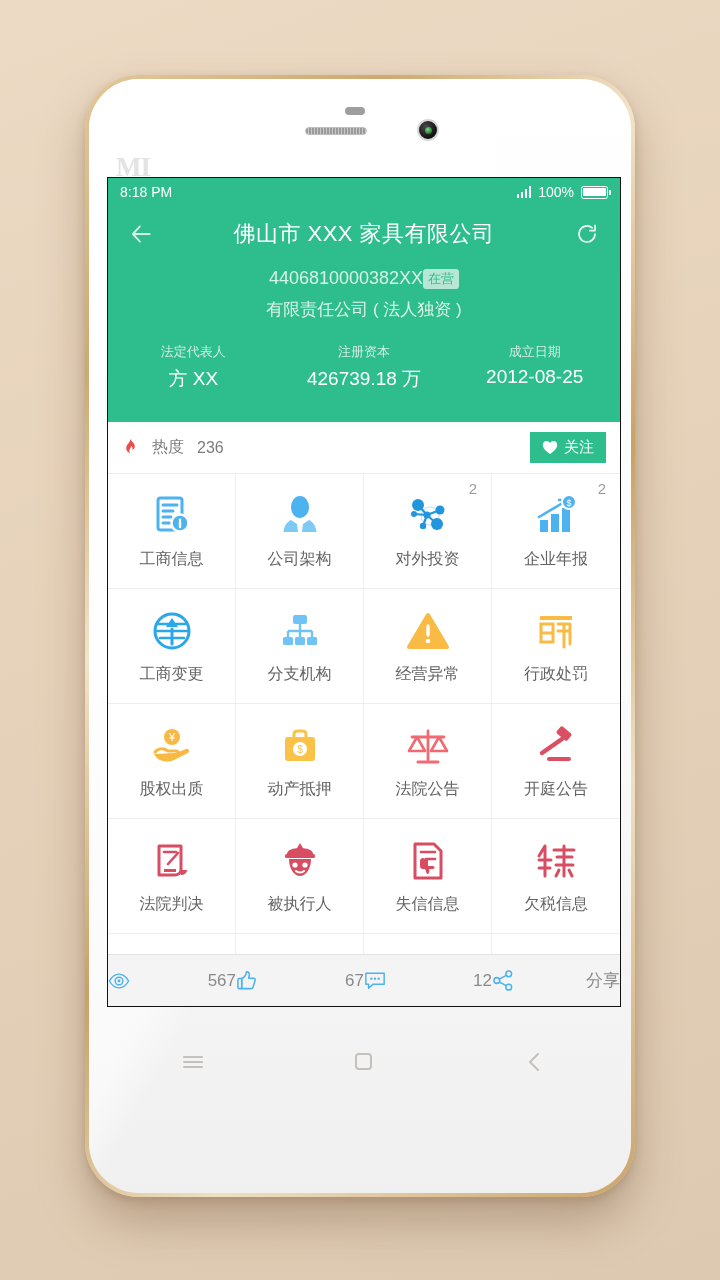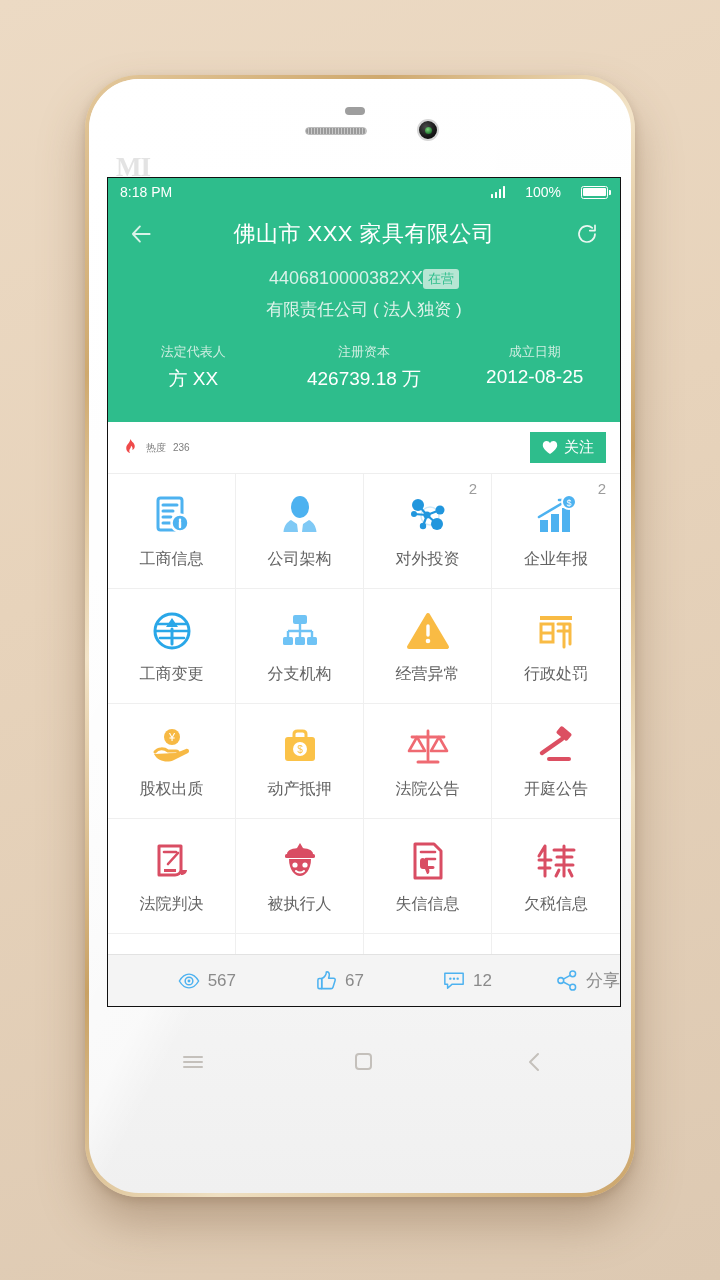--- a/index.html
+++ b/index.html
@@ -70,21 +70,21 @@
     overflow:hidden;
     border:1px solid #111;
   }
 
   
   .statusbar{
     height:28px; background:#2ebd8c; color:#fff;
     display:flex; align-items:center; justify-content:space-between;
     padding:0 12px; font-size:14px;
   }
-  .sb-right{ display:flex; align-items:center; gap:20px; }
+  .sb-right{ display:flex; align-items:center; gap:7px; }
   .sig{ display:flex; align-items:flex-end; gap:1.5px; height:12px;}
   .sig b{ display:block; width:2.5px; background:#fff; border-radius:.5px;}
   .sig b:nth-child(1){height:4px}
   .sig b:nth-child(2){height:6.5px}
   .sig b:nth-child(3){height:9px}
   .sig b:nth-child(4){height:12px}
   .batt{ width:27px; height:13px; border:1.6px solid #fff; border-radius:2.5px; position:relative; padding:1.4px;}
   .batt::after{content:"";position:absolute;right:-4px;top:3.5px;width:2.5px;height:5px;background:#fff;border-radius:0 1px 1px 0;}
   .batt i{display:block;height:100%;background:#fff;border-radius:1px;}
 
@@ -98,39 +98,39 @@
   .badge{ background:#b7e6d4; color:#2ebd8c; font-size:13px; padding:1px 5px; border-radius:3px; letter-spacing:0;}
   .hdr-type{ text-align:center; font-size:17px; color:#dff3ea; padding-top:9px;}
   .hdr-stats{ display:flex; padding:22px 0 14px;}
   .stat{ flex:1; text-align:center;}
   .stat .k{ font-size:13px; color:#cfeee1; margin-bottom:5px;}
   .stat .v{ font-size:19px; color:#fff;}
 
   
   .hotbar{ height:52px; display:flex; align-items:center; justify-content:space-between;
            padding:0 14px; background:#fff; border-bottom:1px solid #eee;}
-  .hot-left{ display:flex; align-items:center; gap:7px; font-size:10px; color:#7d7d7d;}
+  .hot-left{ display:flex; align-items:center; gap:13px; font-size:16px; color:#7d7d7d;}
   .follow-btn{ background:#2ebd8c; color:#fff; font-size:15px; border-radius:0;
                padding:6px 12px; display:flex; align-items:center; gap:6px; cursor:pointer;}
 
   
   .grid{ display:grid; grid-template-columns:repeat(4,1fr); background:#fff;}
   .cell{ height:115px; border-right:1px solid #efefef; border-bottom:1px solid #efefef;
          display:flex; flex-direction:column; align-items:center; justify-content:center;
          position:relative; cursor:pointer;}
   .cell:nth-child(4n){ border-right:none;}
   .cell .ic{ height:46px; display:flex; align-items:center; justify-content:center; margin-bottom:10px;}
   .cell .lbl{ font-size:16px; color:#636363;}
   .cell .cnt{ position:absolute; top:6px; right:14px; font-size:15px; color:#9c9c9c;}
 
   
   .actionbar{ position:absolute; left:0; bottom:0; width:100%; height:52px;
               background:#f4f4f4; border-top:1px solid #e2e2e2;
               display:flex; align-items:center;}
-  .act{ flex:1; display:flex; align-items:center; justify-content:flex-end; gap:8px;
+  .act{ flex:1; display:flex; align-items:center; justify-content:space-between; gap:8px;
         font-size:17px; color:#8a8a8a; cursor:pointer;}
 
   
   .navbar{
     position:absolute; left:18px; top:935px; width:514px; height:95px;
     display:flex; align-items:center;
   }
   .nav-btn{ flex:1; display:flex; align-items:center; justify-content:center; cursor:pointer;}
   .nav-menu b{ display:block; width:20px; height:2px; background:#c4c0bb; margin:3px 0; border-radius:1px;}
   .nav-home{ width:17px; height:17px; border:2px solid #c4c0bb; border-radius:4px;}

